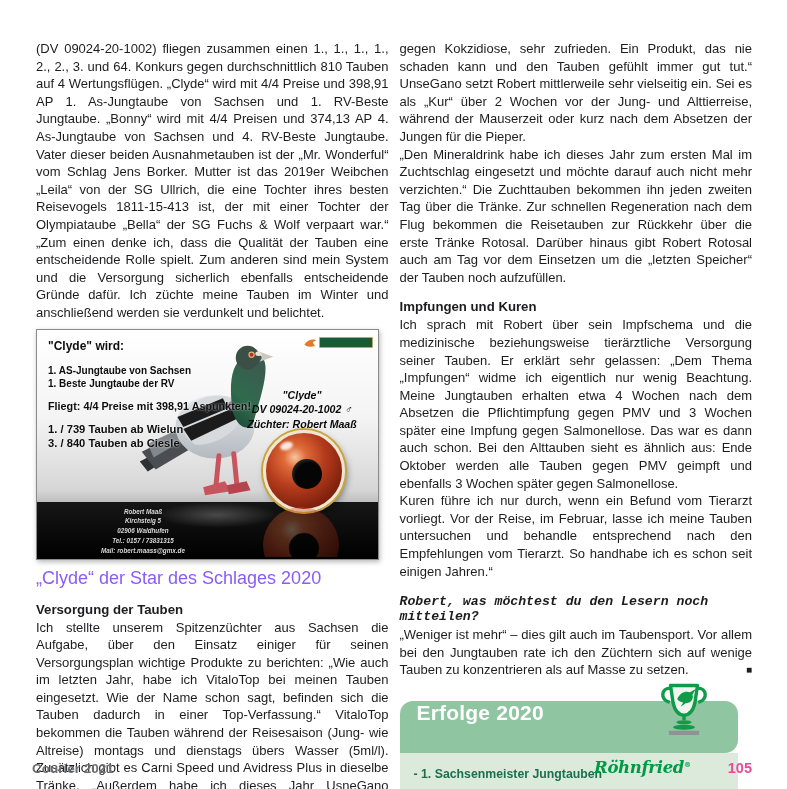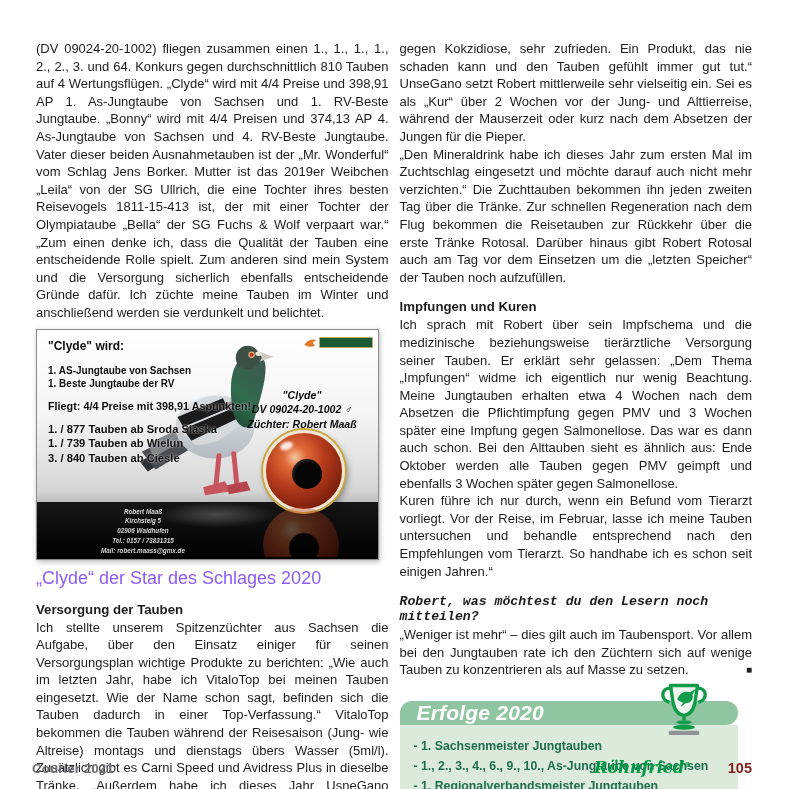--- a/index.html
+++ b/index.html
@@ -49,36 +49,36 @@
   .pigeon-shadow { position:absolute; left:120px; top:172px; width:120px; height:26px; border-radius:50%;
     background:radial-gradient(ellipse at center, rgba(120,120,120,0.55), rgba(0,0,0,0) 70%); z-index:1; }
   .card-contact { position:absolute; left:40px; top:177px; width:132px; text-align:center;
     color:#d8d8d8; font-size:6.3px; font-style:italic; font-weight:bold; line-height:1.55; z-index:3; }
   .card-logo { position:absolute; right:5px; top:7px; display:flex; align-items:center; gap:1px; z-index:3; }
   .card-logo .banner { width:52px; height:9px; background:#1c5a33; border:0.5px solid #b9a46a; border-radius:1px; }
   figcaption.caption { font-size:18px; margin:8px 0 0; color:#8b5cf6; }
 
   
   .erfolge { position:relative; margin-top:22px; width:338px; }
-  .erfolge-header { height:24px; background:#90c5a1; border-radius:13px 13px 13px 0;
-    display:flex; align-items:flex-start; padding-left:17px;font-style:italic; }
+  .erfolge-header { height:52px; background:#90c5a1; border-radius:13px 13px 13px 0;
+    display:flex; align-items:flex-start; padding-left:17px; }
   .erfolge-title { color:#ffffff; font-size:21px; font-weight:bold; letter-spacing:0.2px; }
   .erfolge-body { background:#dbeadb; border-radius:0 0 13px 13px; padding:11px 18px 13px 14px; }
   .erfolge-item { color:#1e6e4e; font-size:12.3px; font-weight:bold; line-height:20px; }
   .trophy { position:absolute; top:-22px; right:27px; width:54px; height:62px; z-index:2; }
 
   
   .footer { position:absolute; left:32px; right:35px; bottom:12px;
     display:flex; justify-content:space-between; align-items:baseline; }
   .journal { color:#6d6e71; font-size:13.5px; font-weight:bold; }
   .footer-right { display:flex; align-items:baseline; gap:37px; }
   .brand { color:#009a44; font-family:"DejaVu Serif", serif; font-weight:bold; font-style:italic;
     font-size:16.5px; letter-spacing:-0.3px; }
   .brand sup { font-size:7px; }
-  .pagenum { color:#7f1d1d; font-size:14.5px; font-weight:bold; }
+  .pagenum { color:#ec4899; font-size:14.5px; font-weight:bold; }
 </style>
 </head>
 <body>
 
 <div class="columns">
 
   <div class="col">
     <p class="body">(DV 09024-20-1002) fliegen zusammen einen 1., 1., 1., 1., 2., 2., 3. und 64. Konkurs gegen durchschnittlich 810 Tauben auf 4 Wertungsflügen. „Clyde“ wird mit 4/4 Preise und 398,91 AP 1. As-Jungtaube von Sachsen und 1. RV-Beste Jungtaube. „Bonny“ wird mit 4/4 Preisen und 374,13 AP 4. As-Jungtaube von Sachsen und 4. RV-Beste Jungtaube. Vater dieser beiden Ausnahmetauben ist der „Mr. Wonderful“ vom Schlag Jens Borker. Mutter ist das 2019er Weibchen „Leila“ von der SG Ullrich, die eine Tochter ihres besten Reisevogels 1811-15-413 ist, der mit einer Tochter der Olympiataube „Bella“ der SG Fuchs &amp; Wolf verpaart war.“ „Zum einen denke ich, dass die Qualität der Tauben eine entscheidende Rolle spielt. Zum anderen sind mein System und die Versorgung sicherlich ebenfalls entscheidende Gründe dafür. Ich züchte meine Tauben im Winter und anschließend werden sie verdunkelt und belichtet.</p>
 
     <figure class="pigeon-figure">
@@ -87,21 +87,20 @@
         <div class="card-band"></div>
 
         <div class="card-info">
           <div class="ci-title">"Clyde" wird:</div>
           <div class="ci-ach">
             <div>1. AS-Jungtaube von Sachsen</div>
             <div>1. Beste Jungtaube der RV</div>
           </div>
           <div class="ci-flight">Fliegt: 4/4 Preise mit 398,91 Aspunkten!</div>
           <div class="ci-results">
-            <div>1. / 877 Tauben ab Sroda Slaska</div>
             <div>1. / 739 Tauben ab Wielun</div>
             <div>3. / 840 Tauben ab Ciesle</div>
           </div>
         </div>
 
         <div class="card-id">
           <div>"Clyde"</div>
           <div>DV 09024-20-1002 ♂</div>
           <div>Züchter: Robert Maaß</div>
         </div>

